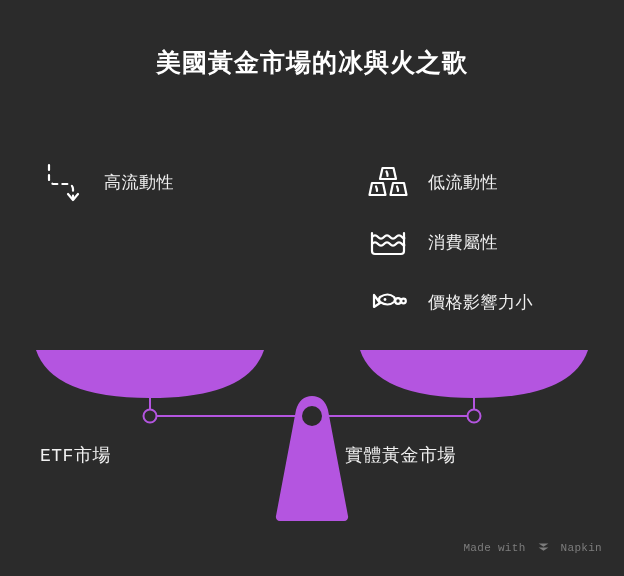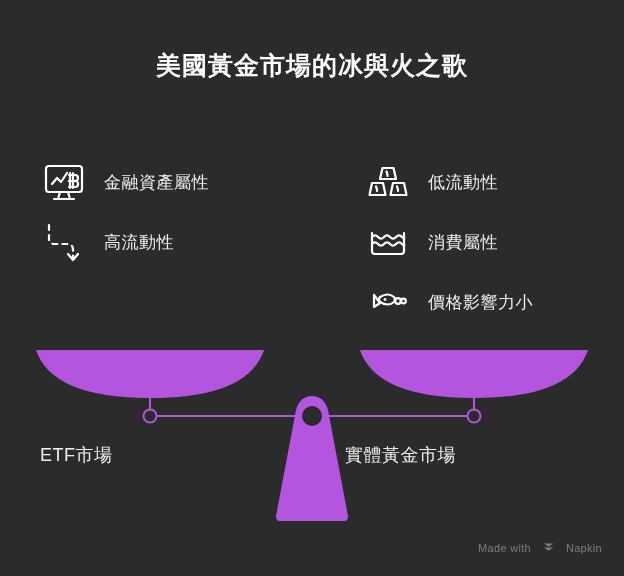--- a/index.html
+++ b/index.html
@@ -13,20 +13,21 @@
     font-family: "Liberation Sans", "DejaVu Sans", sans-serif;
     overflow: hidden;
     position: relative;
     color: #f2f2f2;
   }
   #canvas {
     position: absolute;
     inset: 0;
     width: 624px;
     height: 576px;
+    font-family: Liberation Mono, monospace;
   }
 
   
   #title {
     position: absolute;
     top: 48px;
     left: 0;
     width: 624px;
     text-align: center;
     font-size: 25px;
@@ -105,36 +106,20 @@
 </style>
 </head>
 <body>
 
 <div id="canvas">
 
   <div id="title">美國黃金市場的冰與火之歌</div>
 
   <div class="col" id="col-left">
 
-    <div class="feature">
-      <span class="feature-icon">
-        <svg width="48" height="48" viewBox="0 0 48 48" fill="none" stroke="#ffffff" stroke-width="2.2" stroke-linecap="round" stroke-linejoin="round">
-          <rect x="6" y="8" width="36" height="26" rx="3"></rect>
-          <path d="M12 26 l5 -6 4 4 6 -9"></path>
-          <path d="M30 15 v15"></path>
-          <path d="M33 15 v15"></path>
-          <path d="M29 17 h6 a3 3 0 0 1 0 6 h-6"></path>
-          <path d="M29 23 h7 a3.2 3.2 0 0 1 0 6 h-7"></path>
-          <path d="M20 34 l-2 7"></path>
-          <path d="M28 34 l2 7"></path>
-          <path d="M14 41 h20"></path>
-        </svg>
-      </span>
-      <span class="feature-label">金融資產屬性</span>
-    </div>
 
     <div class="feature">
       <span class="feature-icon">
         <svg width="48" height="48" viewBox="0 0 48 48" fill="none" stroke="#ffffff" stroke-width="2.2" stroke-linecap="round" stroke-linejoin="round">
           <path d="M9 7 v14 a5 5 0 0 0 5 5 h14 a5 5 0 0 1 5 5 v10" stroke-dasharray="5 5"></path>
           <path d="M28 36 l5 6 5 -6"></path>
         </svg>
       </span>
       <span class="feature-label">高流動性</span>
     </div>

